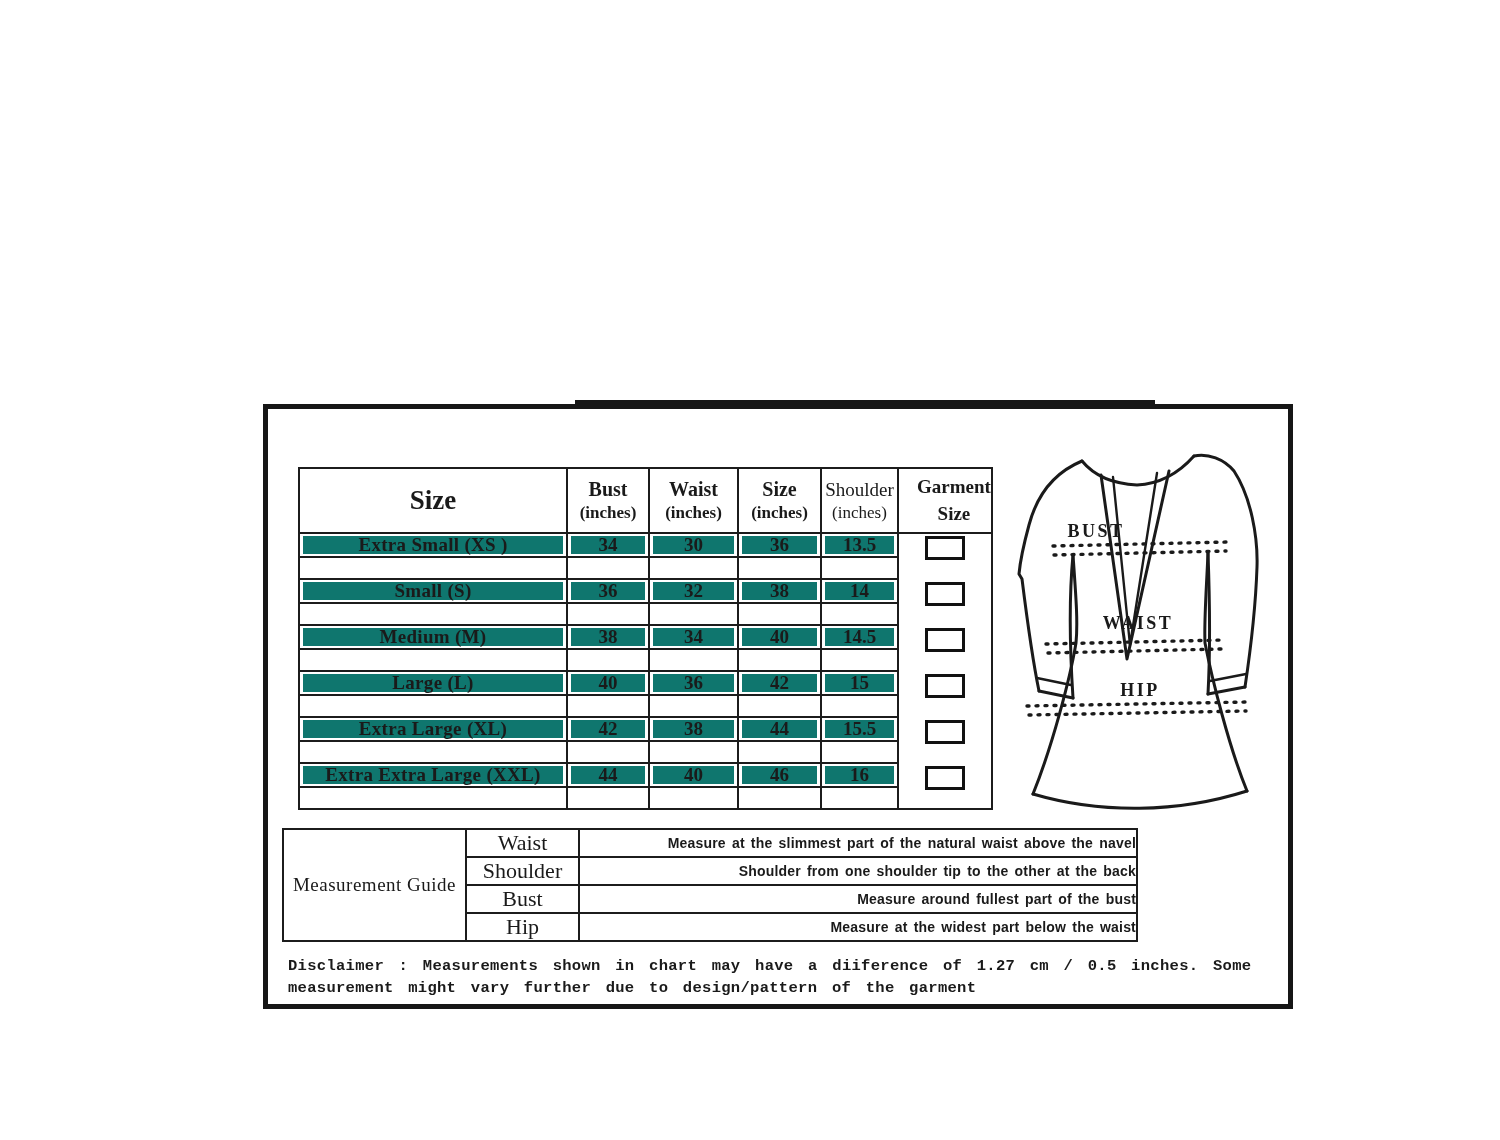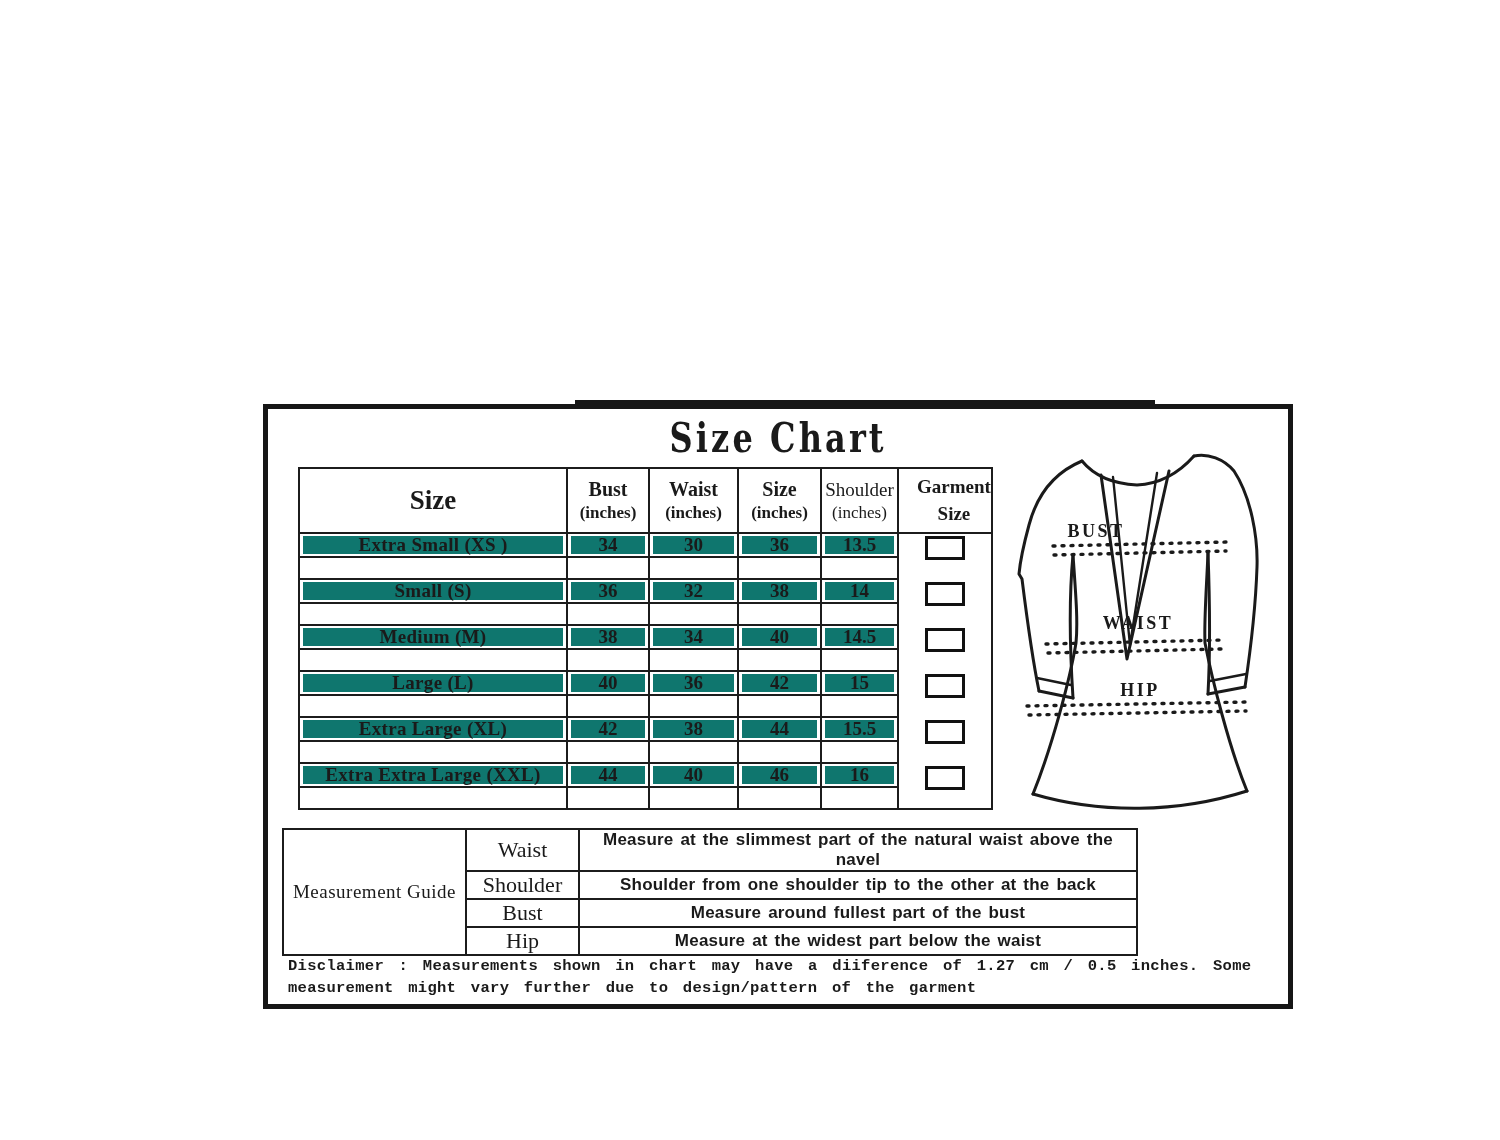--- a/index.html
+++ b/index.html
@@ -61,23 +61,23 @@
 
   
   .guide { position:absolute; left:14px; top:419px; table-layout:fixed; }
   .guide td {
     border:2px solid #1c1c1c; padding:0; vertical-align:middle; text-align:center;
     height:25px;
   }
   .guide td.gtitle { font-size:19px; letter-spacing:0.5px; line-height:1.3; }
   .guide td.part { font-size:22px; }
   .guide td.desc {
-    text-align:center; 
+    text-align:right; 
     font-family:"Liberation Sans", sans-serif;
-    font-size:17px; font-weight:700; letter-spacing:0.2px; word-spacing:2px;
+    font-size:14px; font-weight:700; letter-spacing:0.2px; word-spacing:2px;
   }
 
   
   .disclaimer {
     position:absolute; left:20px; top:546px; width:965px;
     font-family:Liberation Mono, monospace;
     font-size:15.5px; font-weight:700; letter-spacing:0.3px; word-spacing:5px;
     line-height:1.45; white-space:pre-line;
   }
 
@@ -91,23 +91,20 @@
     font-family:"Liberation Serif", serif; font-weight:700;
     font-size:18px; letter-spacing:2.5px; fill:#1a1a1a;
   }
 </style>
 </head>
 <body>
 
 <div class="frame">
   <div class="frame-top-step"></div>
 
-  <div class="title-wrap">
-    <div class="title">Size Chart</div>
-  </div>
 
   <table class="size-table">
     <colgroup>
       <col style="width:268px">
         <col style="width:82px">
         <col style="width:89px">
       <col style="width:83px">
         <col style="width:77px">
         <col style="width:90px">
     </colgroup>

